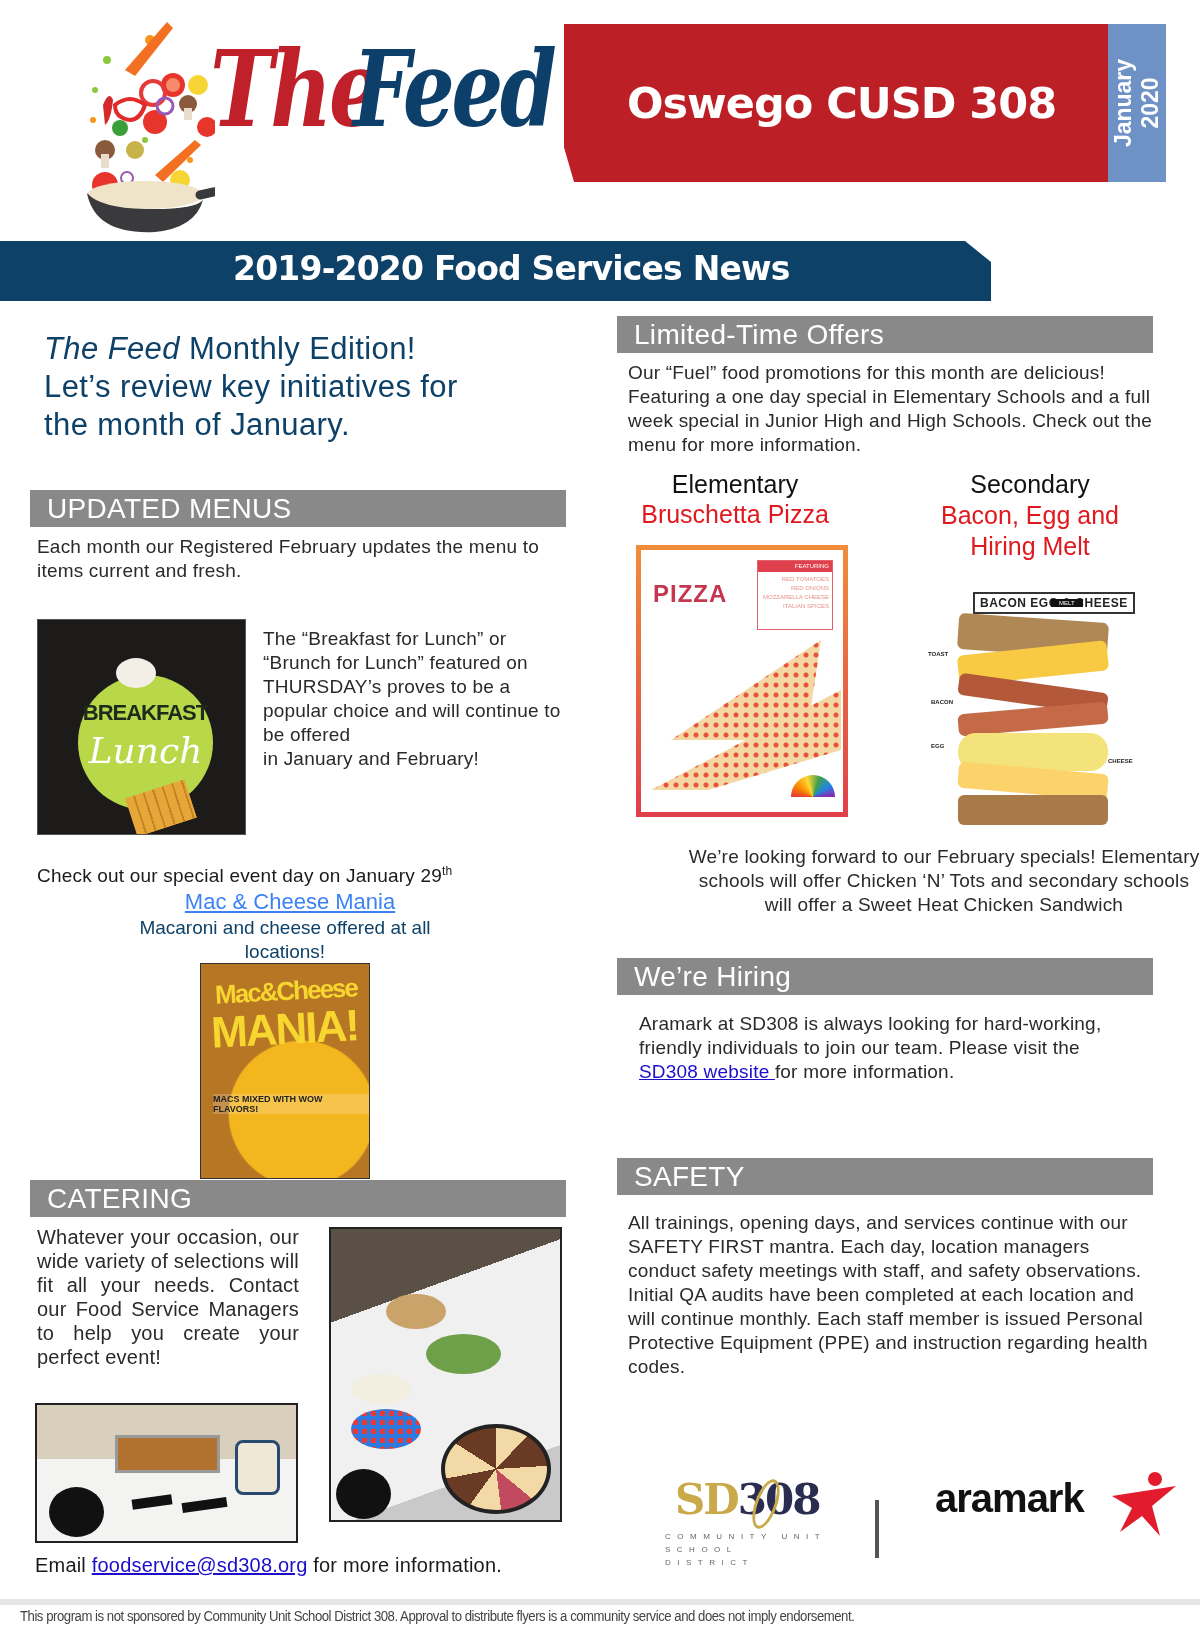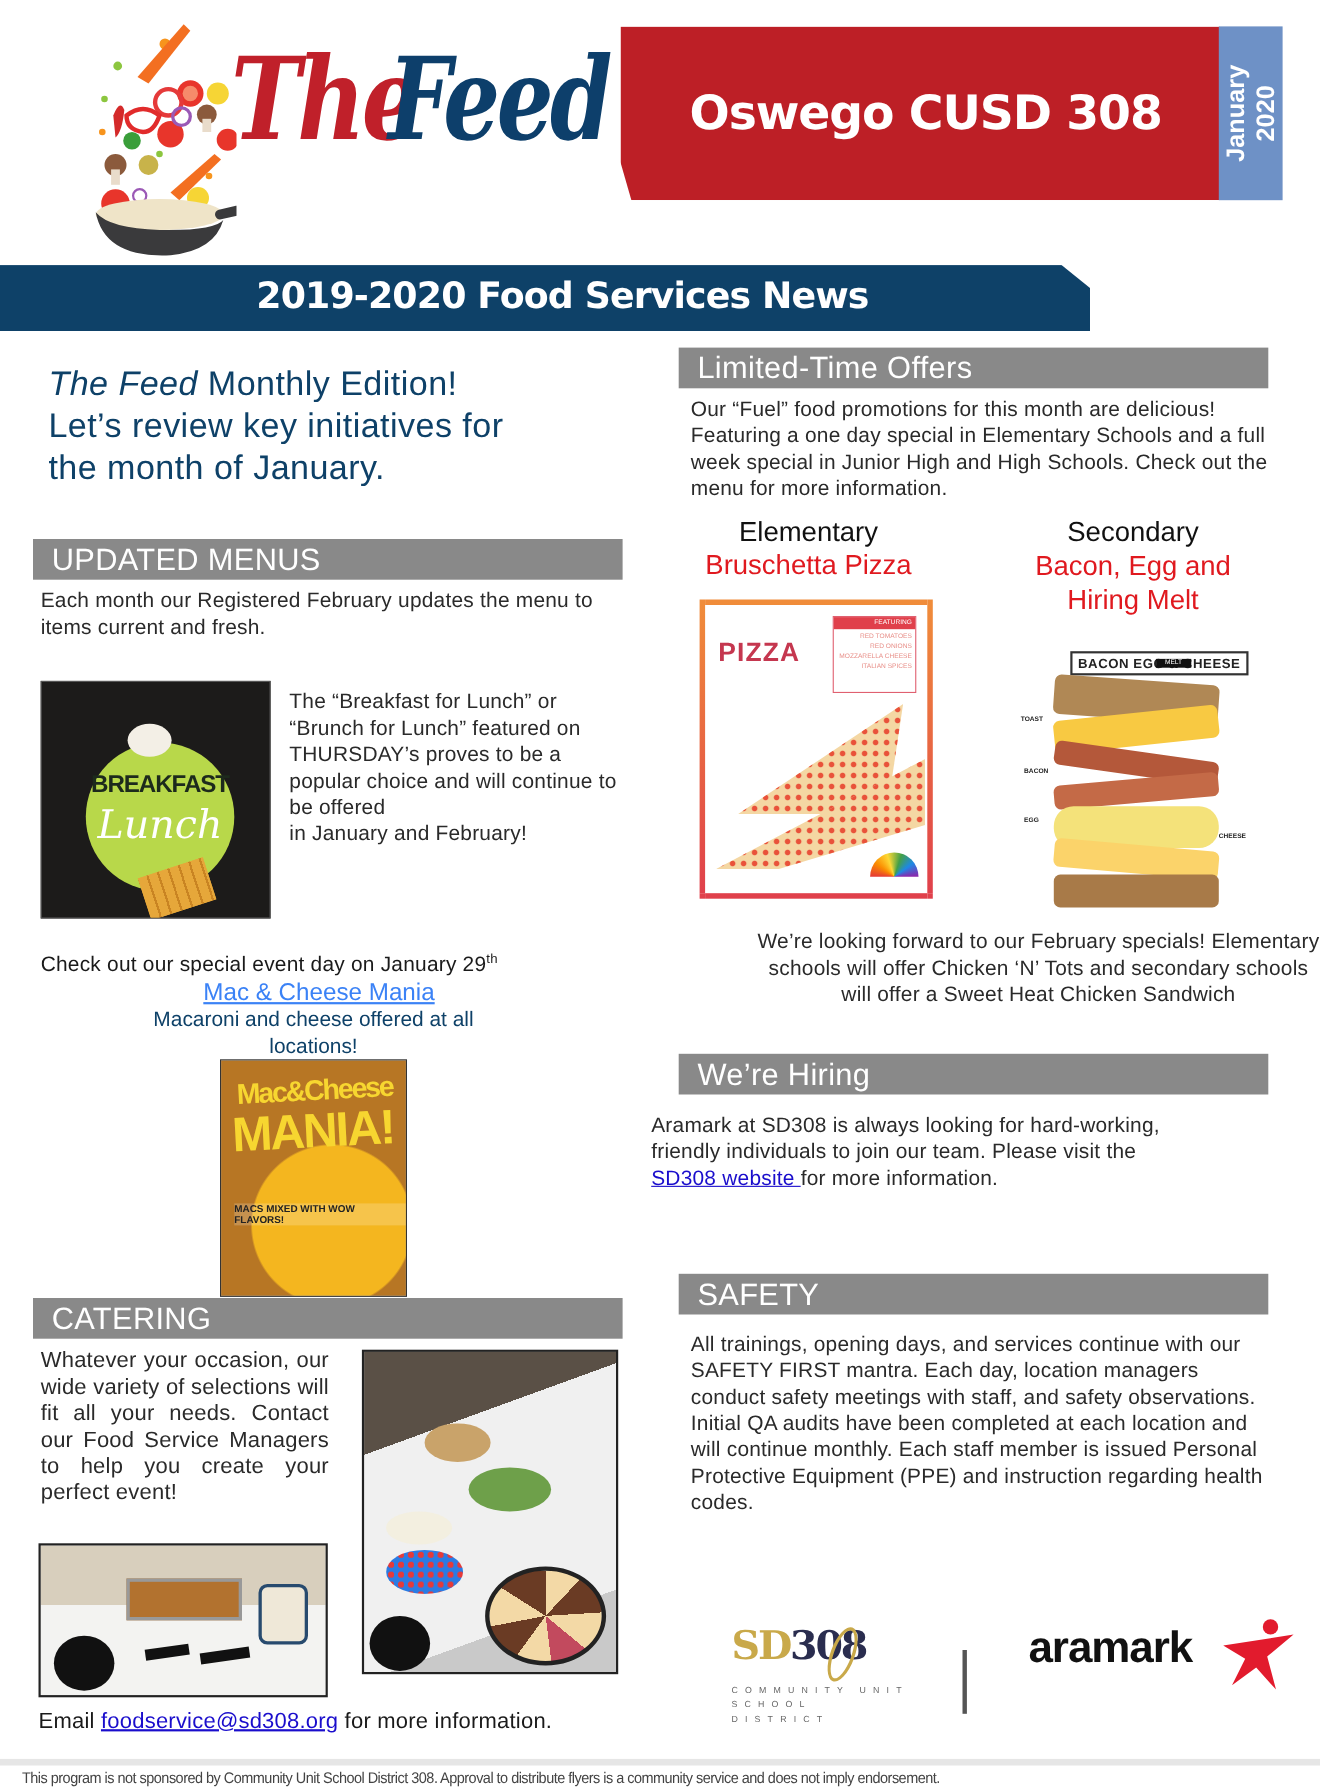--- a/index.html
+++ b/index.html
@@ -54,21 +54,21 @@
   .bec-img { left: 923px; top: 563px; width: 220px; height: 278px; background: #fff; }
   .bec-title { position:absolute; left: 50px; top: 14px; border: 2px solid #333; font-size: 12px; font-weight:bold; padding: 2px 5px; letter-spacing: 0.5px; margin-top: 15px; }
   .bec-layer { position:absolute; left: 35px; width: 150px; border-radius: 6px; }
 
   .cater1 { left: 35px; top: 1403px; width: 263px; height: 140px; background: linear-gradient(180deg,#d8cfbd 0 40%,#f3f3f1 40% 100%); border: 2px solid #222; }
   .cater2 { left: 329px; top: 1227px; width: 233px; height: 295px; background: linear-gradient(160deg,#5a5046 0 25%,#f0f0f0 25% 80%,#c9c9c9 80%); border: 2px solid #222; }
 
   .link { color: #1a0dcc; text-decoration: underline; }
 
   .logos-sd { left: 660px; top: 1470px; width: 172px; height: 92px; }
-  .sd-main { position:absolute; left: 5px; top: 5px; font-family:"DejaVu Serif", serif; font-weight:bold; font-size: 36px; letter-spacing: -2px; }
+  .sd-main { position:absolute; left: 15px; top: 5px; font-family:"DejaVu Serif", serif; font-weight:bold; font-size: 42px; letter-spacing: -2px; }
   .sd-main .g { color: #c9a94a; }
   .sd-main .n { color: #2a2d4f; }
   .sd-sub { position:absolute; left: 5px; top: 60px; font-size: 8px; letter-spacing: 6.5px; color:#666; line-height: 13px; }
   .divider-bar { left: 875px; top: 1500px; width: 4px; height: 58px; background: #555; }
   .aramark-word { left: 935px; top: 1476px; font-size: 40px; font-weight: bold; color: #111; letter-spacing: -1px; }
   .aramark-star { left: 1110px; top: 1470px; width: 70px; height: 70px; }
 
   .footer-line { left: 0; top: 1599px; width: 1200px; height: 6px; background: #e6e6e6; }
   .footer-text { left: 20px; top: 1608px; font-size: 14px; color: #444; letter-spacing: -0.5px; transform: scaleX(0.94); transform-origin: left; white-space: nowrap; }
 </style>
@@ -222,21 +222,21 @@
   <div class="bec-layer" style="top:232px;height:30px;background:#a87a48;"></div>
   <div class="abs" style="left:5px;top:88px;font-size:6px;font-weight:bold;">TOAST</div>
   <div class="abs" style="left:8px;top:136px;font-size:6px;font-weight:bold;">BACON</div>
   <div class="abs" style="left:8px;top:180px;font-size:6px;font-weight:bold;">EGG</div>
   <div class="abs" style="left:185px;top:195px;font-size:6px;font-weight:bold;">CHEESE</div>
 </div>
 
 <div class="abs body-text" style="left:648px; top:845px; width:520px; text-align:center;margin-left:36px;">We’re looking forward to our February specials! Elementary schools will offer Chicken ‘N’ Tots and secondary schools will offer a Sweet Heat Chicken Sandwich</div>
 
 <div class="abs sec-head" style="left:617px; top:958px; width:536px;">We’re Hiring</div>
-<div class="abs body-text" style="left:592px; top:1012px; width:470px;">
+<div class="abs body-text" style="left:639px; top:1012px; width:470px;">
   <span>Aramark at SD308 is always looking for hard-working, friendly individuals to join our team. Please visit the </span><a class="link">SD308 website </a><span>for more information.</span>
 </div>
 
 <div class="abs sec-head" style="left:617px; top:1158px; width:536px;">SAFETY</div>
 <div class="abs body-text" style="left:628px; top:1211px; width:530px;">All trainings, opening days, and services continue with our SAFETY FIRST mantra. Each day, location managers conduct safety meetings with staff, and safety observations. Initial QA audits have been completed at each location and will continue monthly. Each staff member is issued Personal Protective Equipment (PPE) and instruction regarding health codes.</div>
 
 <div class="abs logos-sd">
   <div class="sd-main">
     <span class="g">SD</span><span class="n">3</span><span class="n">0</span><span class="n">8</span>
   </div>

